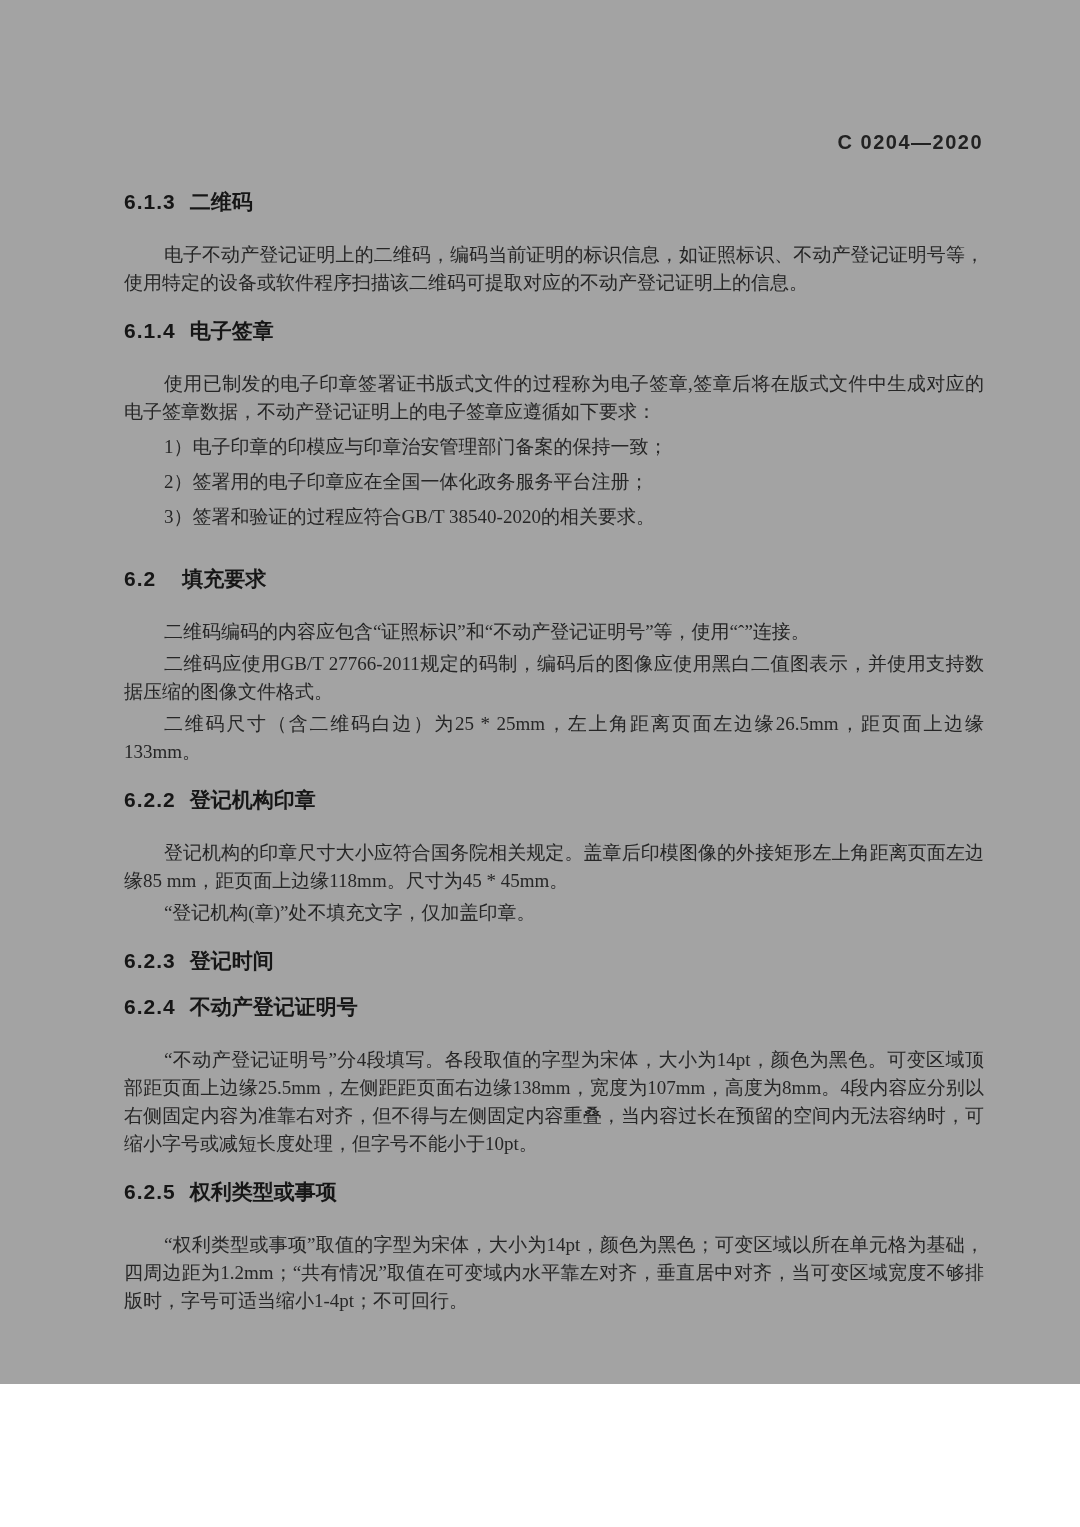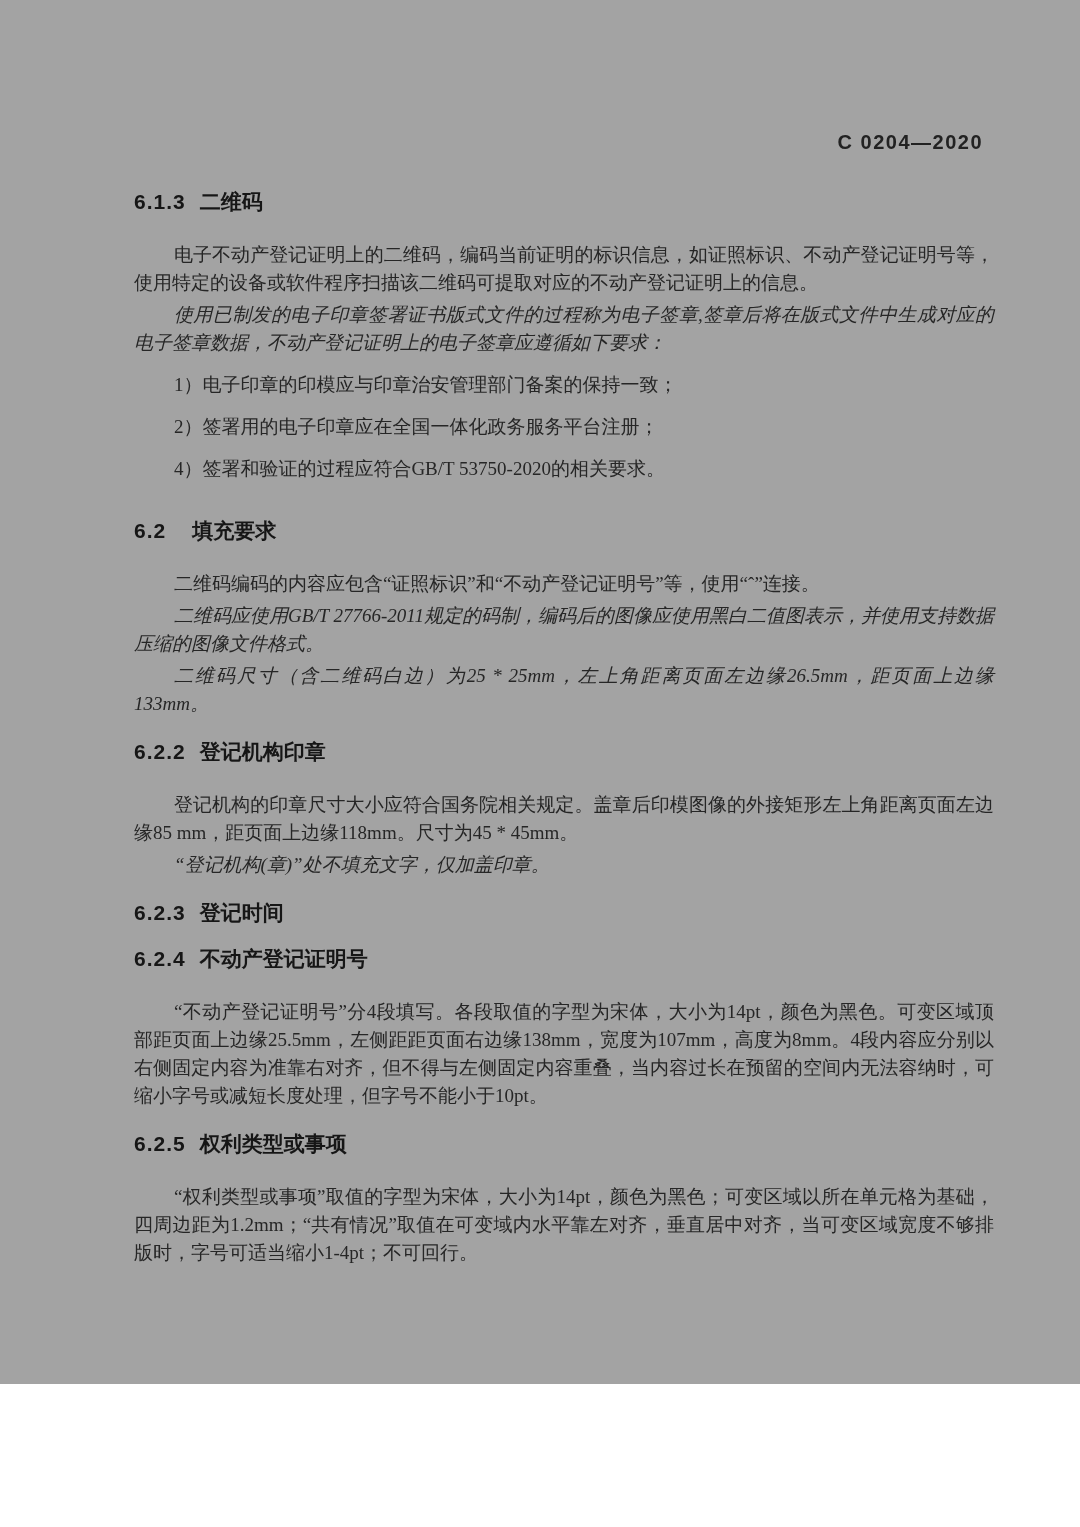--- a/index.html
+++ b/index.html
@@ -10,62 +10,63 @@
     color:#262626;
     font-family:"Liberation Serif","DejaVu Serif",serif;
     overflow:hidden;
   }
   .doc-code {
     position:absolute; top:131px; right:97px;
     font-family:"Liberation Sans","DejaVu Sans",sans-serif;
     font-weight:600; font-size:20px; letter-spacing:1.5px; color:#222;
   }
   .content {
-    position:absolute; left:134px; top:168px; width:860px;
+    position:absolute; left:124px; top:168px; width:860px;
     font-size:19px; line-height:28px;
   }
   .heading {
     margin-top:22px;
     font-family:"Liberation Sans","DejaVu Sans",sans-serif;
     font-size:21px; line-height:24px; font-weight:700; color:#161616;
   }
   .heading.level2 { margin-top:36px; }
   .h-num { font-weight:600; letter-spacing:1px; margin-right:14px; }
   .heading.level2 .h-num { margin-right:26px; }
   .para {
     margin:27px 0 0 0;
     text-indent:2.1em;
     text-align:justify;
   }
-  .para + .para { margin-top:4px;font-style:italic; }
+  .para + .para { margin-top:4px; }
   .list-item {
     padding-left:2.1em;
-    margin-top:14px;
+    margin-top:7px;
   }
   .footer {
     position:absolute; top:1388px; right:157px;
     font-size:21px; color:#2a2a2a;
     font-family:"Liberation Serif","DejaVu Serif",serif;
   }
   .footer .dash { margin:0 11px; position:relative; top:-2px; }
   .footer .num { letter-spacing:1px; }
 </style>
 </head>
 <body>
 
 <div class="page">
   <span class="doc-code">C 0204—2020</span>
 
   <div class="content" id="content">
       <div class="heading"><span class="h-num">6.1.3</span><span class="h-title">二维码</span></div>
       <p class="para">电子不动产登记证明上的二维码，编码当前证明的标识信息，如证照标识、不动产登记证明号等，使用特定的设备或软件程序扫描该二维码可提取对应的不动产登记证明上的信息。</p>
+      <div class="heading"><span class="h-num">6.1.4</span><span class="h-title">电子签章</span></div>
       <p class="para">使用已制发的电子印章签署证书版式文件的过程称为电子签章,签章后将在版式文件中生成对应的电子签章数据，不动产登记证明上的电子签章应遵循如下要求：</p>
       <div class="list-item">1）电子印章的印模应与印章治安管理部门备案的保持一致；</div>
       <div class="list-item">2）签署用的电子印章应在全国一体化政务服务平台注册；</div>
-      <div class="list-item">4）签署和验证的过程应符合GB/T 53750-2020的相关要求。</div>
+      <div class="list-item">3）签署和验证的过程应符合GB/T 38540-2020的相关要求。</div>
       <div class="heading level2"><span class="h-num">6.2</span><span class="h-title">填充要求</span></div>
       <p class="para">二维码编码的内容应包含“证照标识”和“不动产登记证明号”等，使用“ˆ”连接。</p>
       <p class="para">二维码应使用GB/T 27766-2011规定的码制，编码后的图像应使用黑白二值图表示，并使用支持数据压缩的图像文件格式。</p>
       <p class="para">二维码尺寸（含二维码白边）为25 * 25mm，左上角距离页面左边缘26.5mm，距页面上边缘133mm。</p>
       <div class="heading"><span class="h-num">6.2.2</span><span class="h-title">登记机构印章</span></div>
       <p class="para">登记机构的印章尺寸大小应符合国务院相关规定。盖章后印模图像的外接矩形左上角距离页面左边缘85 mm，距页面上边缘118mm。尺寸为45 * 45mm。</p>
       <p class="para">“登记机构(章)”处不填充文字，仅加盖印章。</p>
       <div class="heading"><span class="h-num">6.2.3</span><span class="h-title">登记时间</span></div>
       <div class="heading"><span class="h-num">6.2.4</span><span class="h-title">不动产登记证明号</span></div>
       <p class="para">“不动产登记证明号”分4段填写。各段取值的字型为宋体，大小为14pt，颜色为黑色。可变区域顶部距页面上边缘25.5mm，左侧距距页面右边缘138mm，宽度为107mm，高度为8mm。4段内容应分别以右侧固定内容为准靠右对齐，但不得与左侧固定内容重叠，当内容过长在预留的空间内无法容纳时，可缩小字号或减短长度处理，但字号不能小于10pt。</p>

